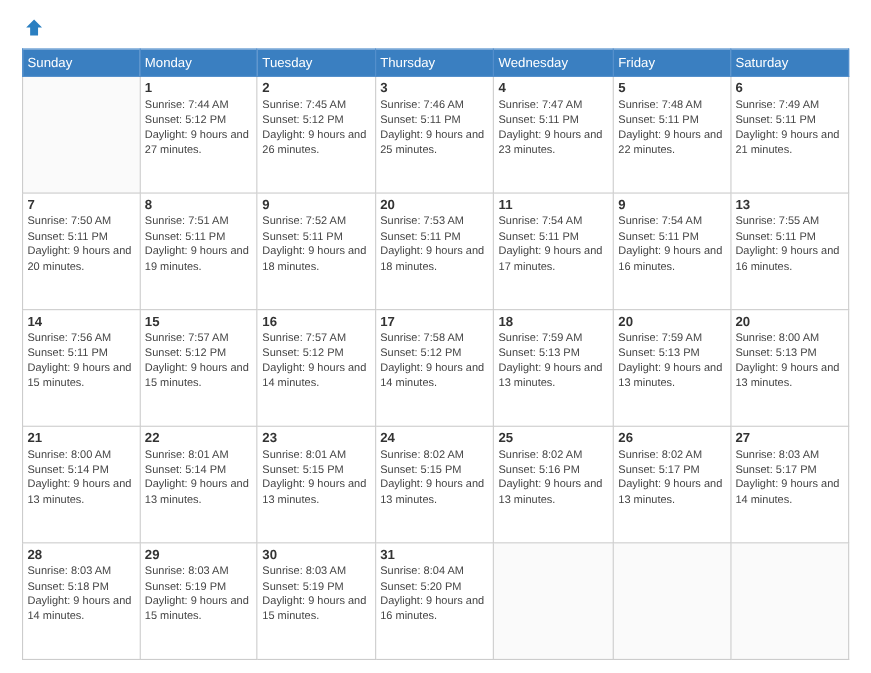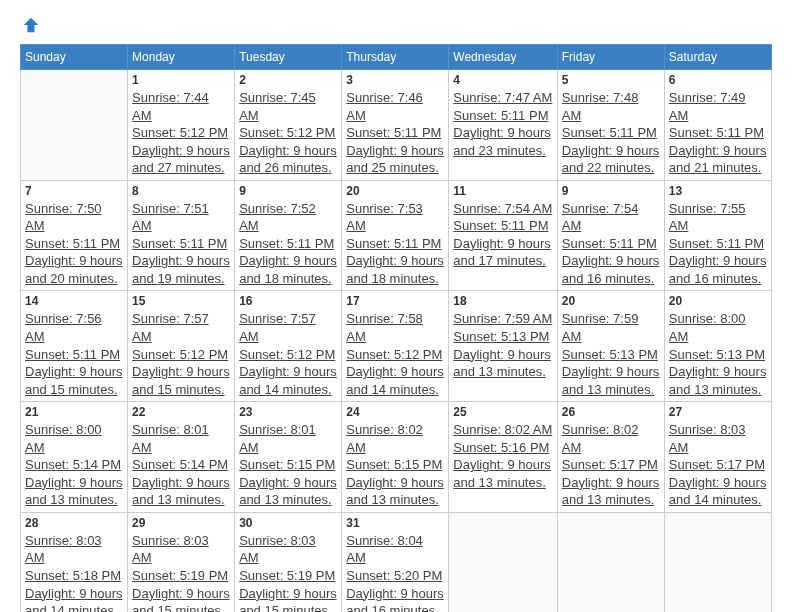--- a/index.html
+++ b/index.html
@@ -82,24 +82,23 @@
       width: 113px;
       height: 88px;
       color: #333;
     }
     .day-num {
       font-size: 12px;
       font-weight: bold;
       margin-bottom: 2px;
     }
     .day-info {
-      font-size: 13px;
+      font-size: 10px;
       color: #444;
       line-height: 1.35;
-      text-decoration: underline;
     }
     .empty-cell {
       background: #fafafa;
     }
   </style>
 </head>
 <body>
 
 <div class="page">
   <div class="header">

